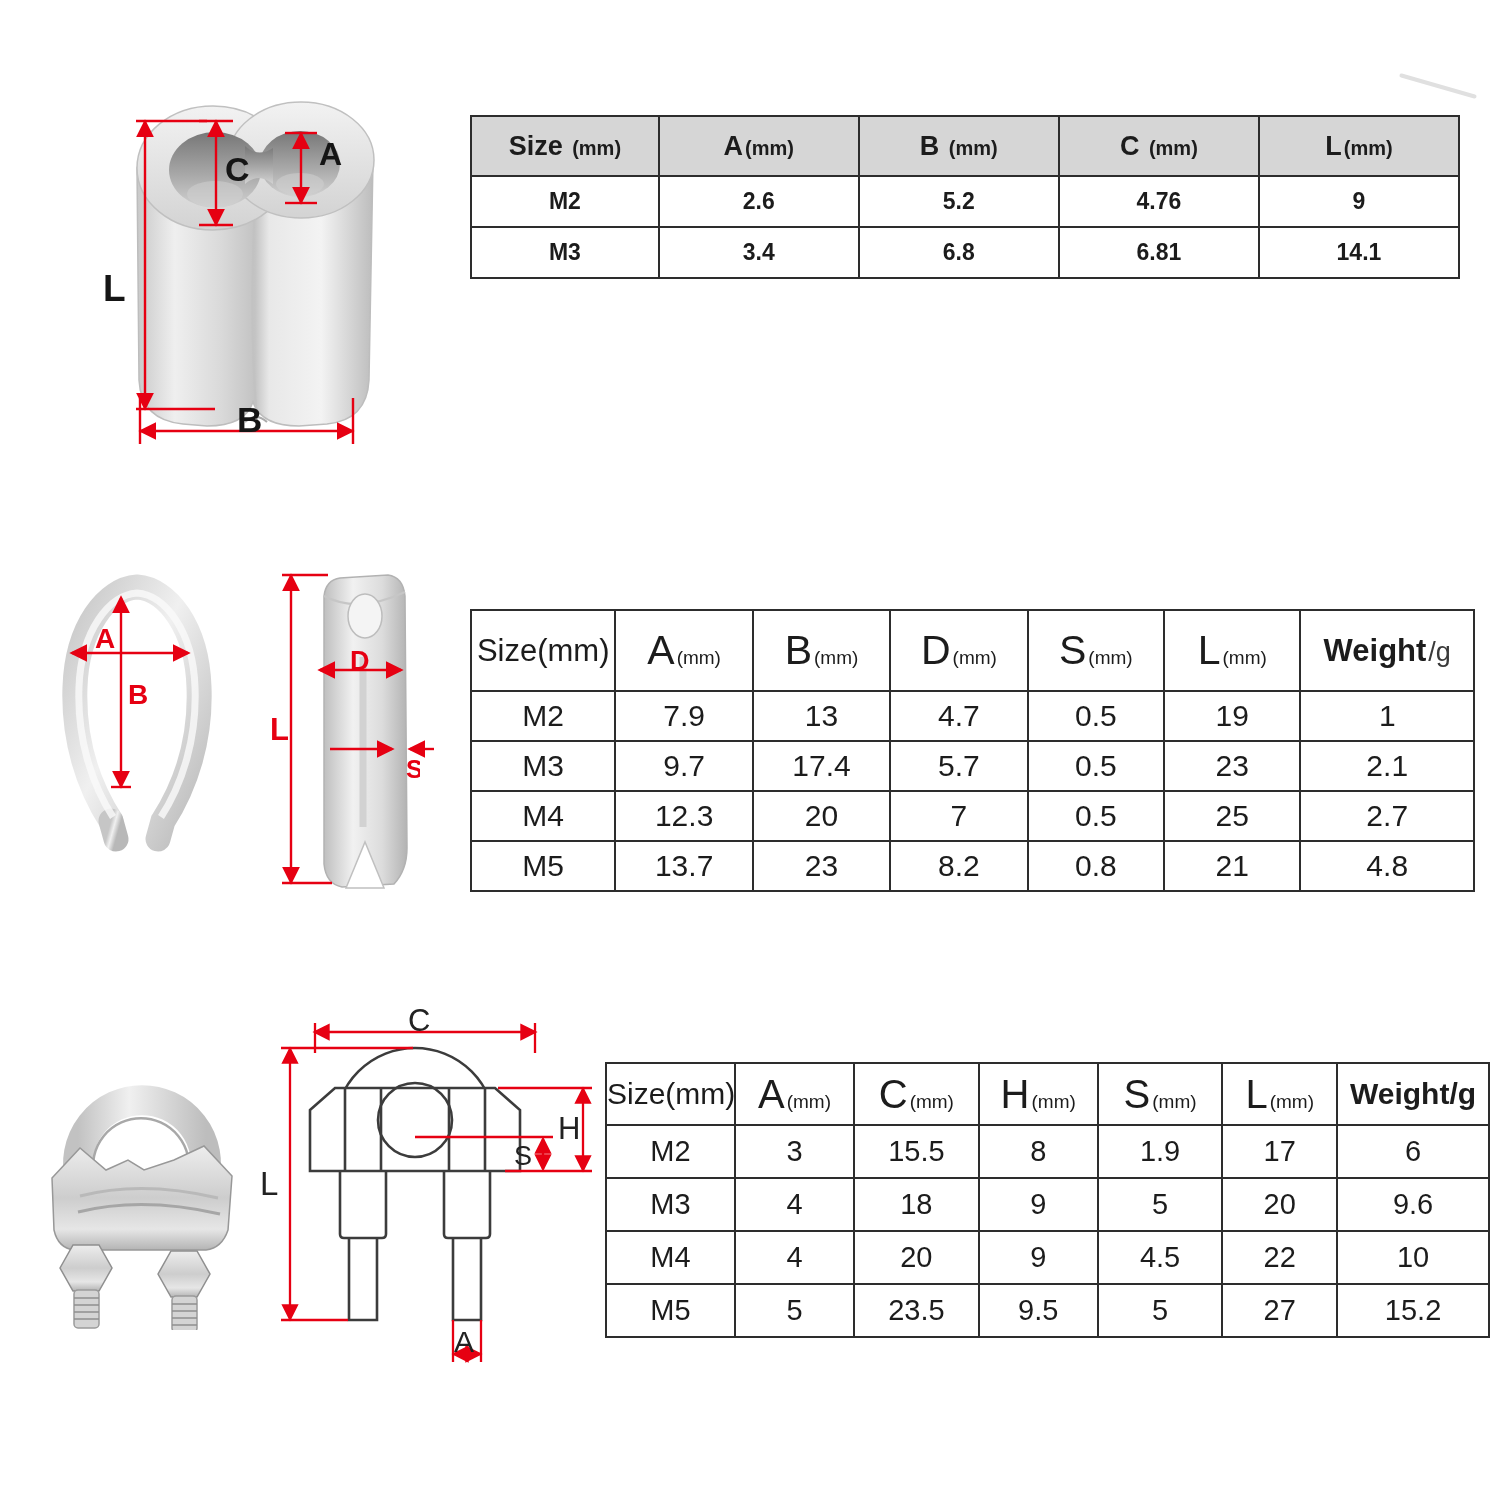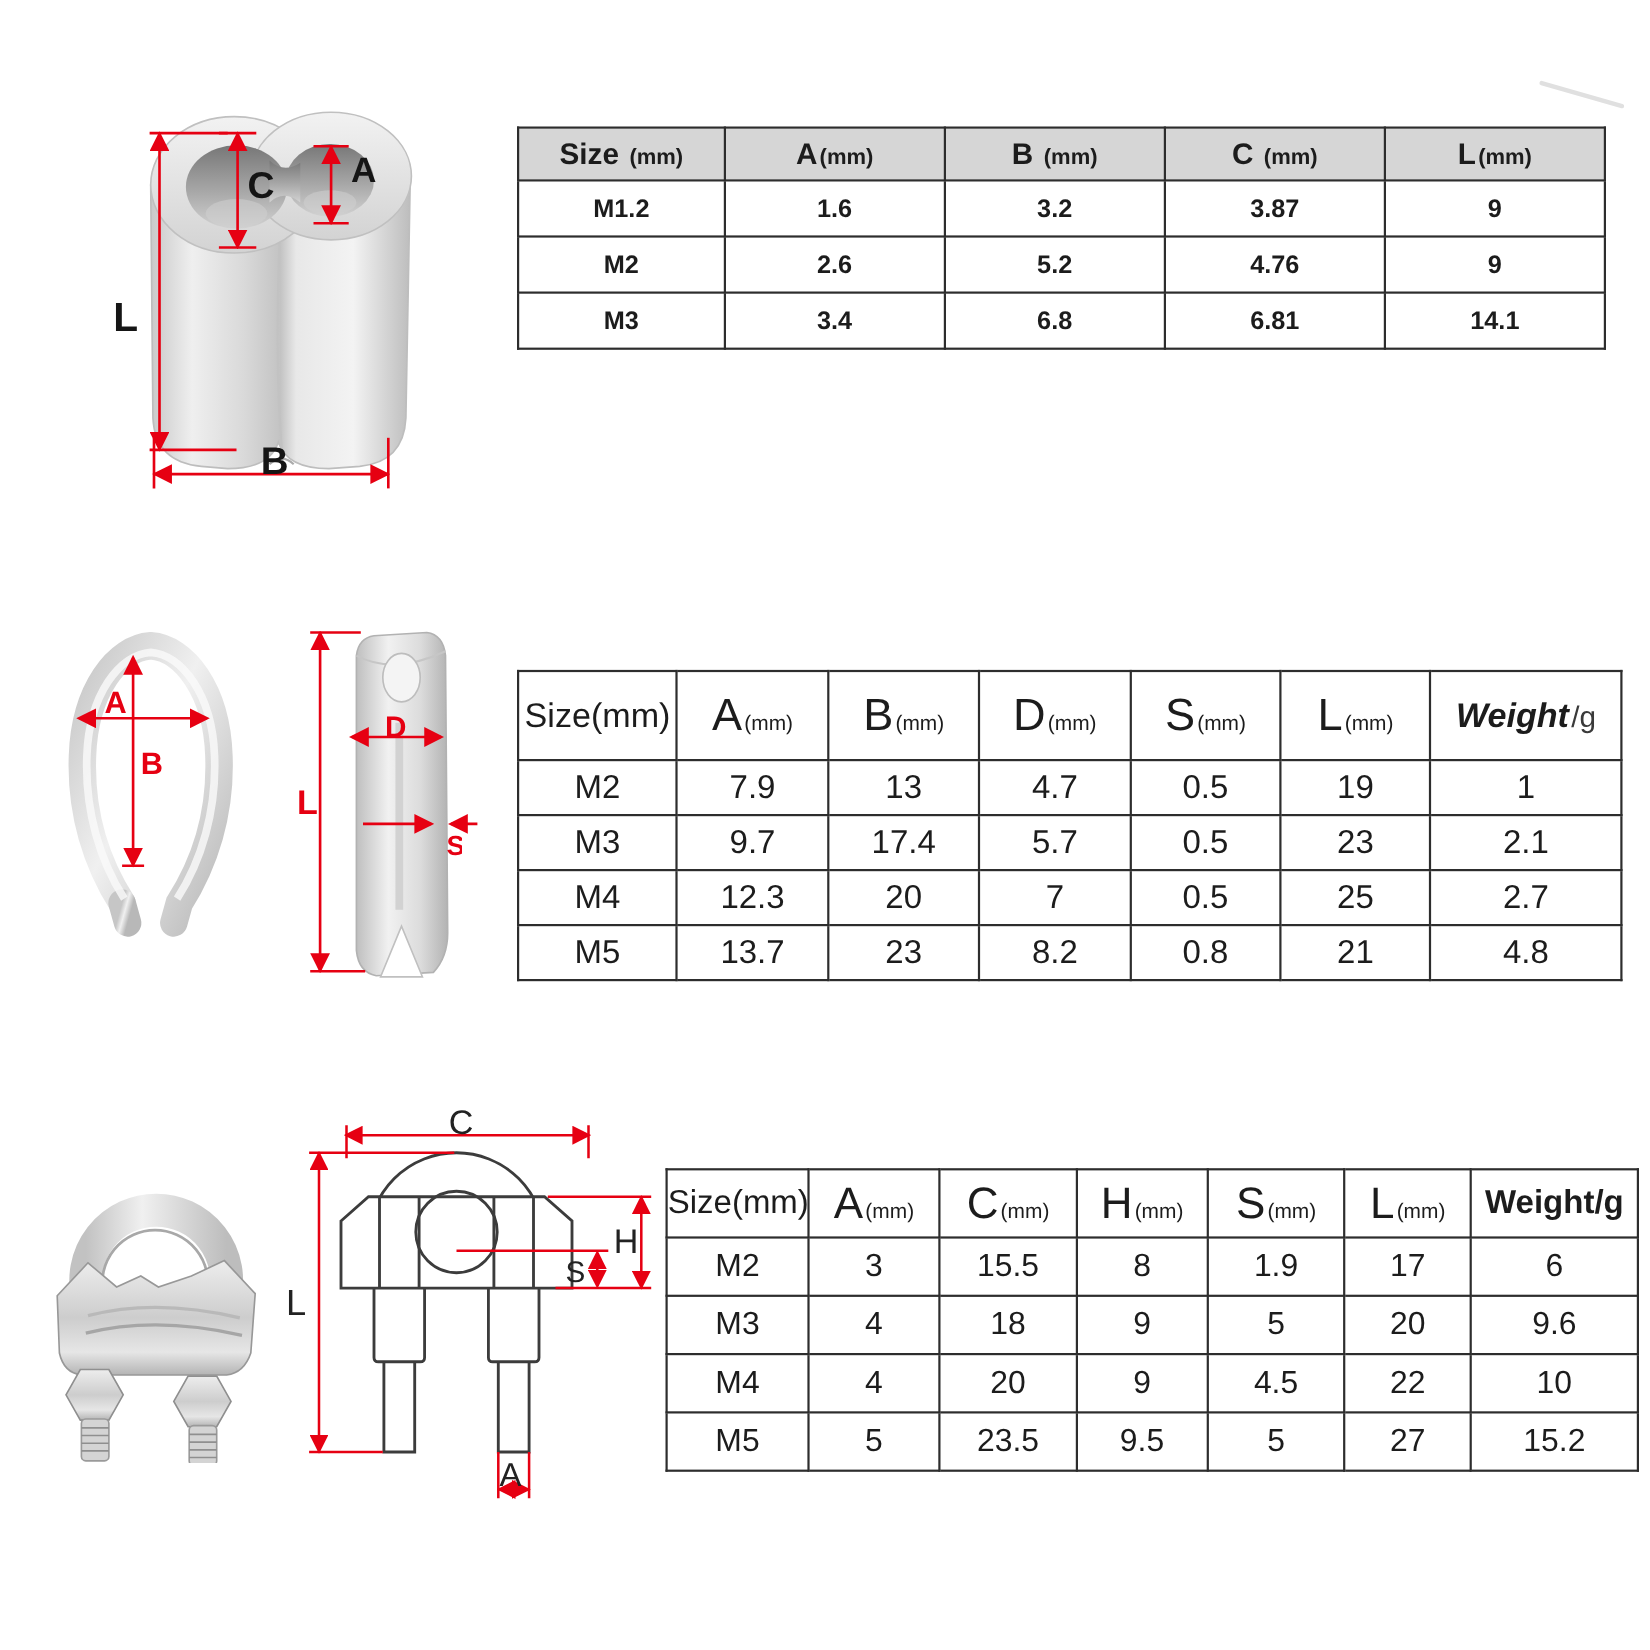--- a/index.html
+++ b/index.html
@@ -13,34 +13,34 @@
   .dl-draw{color:#222;font-weight:500;}
   .clip-s-wrap{overflow:hidden;width:14px;height:30px;}
   
   table.spec-table{position:absolute;border-collapse:collapse;table-layout:fixed;background:#fff;}
   table.spec-table td{border:2px solid #2d2d2d;text-align:center;vertical-align:middle;padding:0;overflow:hidden;}
   table.spec-table{border:2px solid #2d2d2d;}
   .h-main{vertical-align:baseline;}
   .h-sub{vertical-align:baseline;margin-left:2px;}
   
   .t1 tr{height:51px;}
-  .t1 tr.head{height:48px;border-radius:23px;}
+  .t1 tr.head{height:60px;border-radius:23px;}
   .t1 tr.head td{background:#d6d6d6;}
   .t1 .h-main{font-size:27px;font-weight:700;}
   .t1 .h-sub{font-size:20px;font-weight:700;}
   .t1 td.data{font-size:23px;font-weight:700;}
   .t1 col:nth-child(1){width:19.0%;}
   .t1 col:nth-child(n+2){width:20.25%;}
   
   .t2 tr{height:50px;}
   .t2 tr.head{height:81px;}
   .t2 .h-main{font-size:41px;font-weight:400;}
   .t2 .h-sub{font-size:19px;font-weight:400;}
   .t2 .c0 .h-main{font-size:31px;}
-  .t2 .c6 .h-main{font-size:31px;font-weight:600;font-style:italic;}
+  .t2 .c6 .h-main{font-size:31px;font-weight:600;}
   .t2 .c6 .h-sub{font-size:27px;color:#3a3a3a;}
   .t2 td.data{font-size:30px;font-weight:400;}
   .t2 col:nth-child(1){width:14.4%;}
   .t2 col:nth-child(2){width:13.7%;}
   .t2 col:nth-child(3){width:13.7%;}
   .t2 col:nth-child(4){width:13.7%;}
   .t2 col:nth-child(5){width:13.6%;}
   .t2 col:nth-child(6){width:13.6%;}
   .t2 col:nth-child(7){width:17.3%;}
   
@@ -140,27 +140,20 @@
         <tr class="head">
           <td class="hcell c0"><span class="h-main">Size </span><span class="h-sub">(mm)</span></td>
           <td class="hcell c1"><span class="h-main">A</span><span class="h-sub">(mm)</span></td>
           <td class="hcell c2"><span class="h-main">B </span><span class="h-sub">(mm)</span></td>
           <td class="hcell c3"><span class="h-main">C </span><span class="h-sub">(mm)</span></td>
           <td class="hcell c4"><span class="h-main">L</span><span class="h-sub">(mm)</span></td>
         </tr>
       </thead>
       <tbody>
         <tr>
-          <td class="data c0">M1.2</td>
-          <td class="data c1">1.6</td>
-          <td class="data c2">3.2</td>
-          <td class="data c3">3.87</td>
-          <td class="data c4">9</td>
-        </tr>
-        <tr>
           <td class="data c0">M2</td>
           <td class="data c1">2.6</td>
           <td class="data c2">5.2</td>
           <td class="data c3">4.76</td>
           <td class="data c4">9</td>
         </tr>
         <tr>
           <td class="data c0">M3</td>
           <td class="data c1">3.4</td>
           <td class="data c2">6.8</td>

